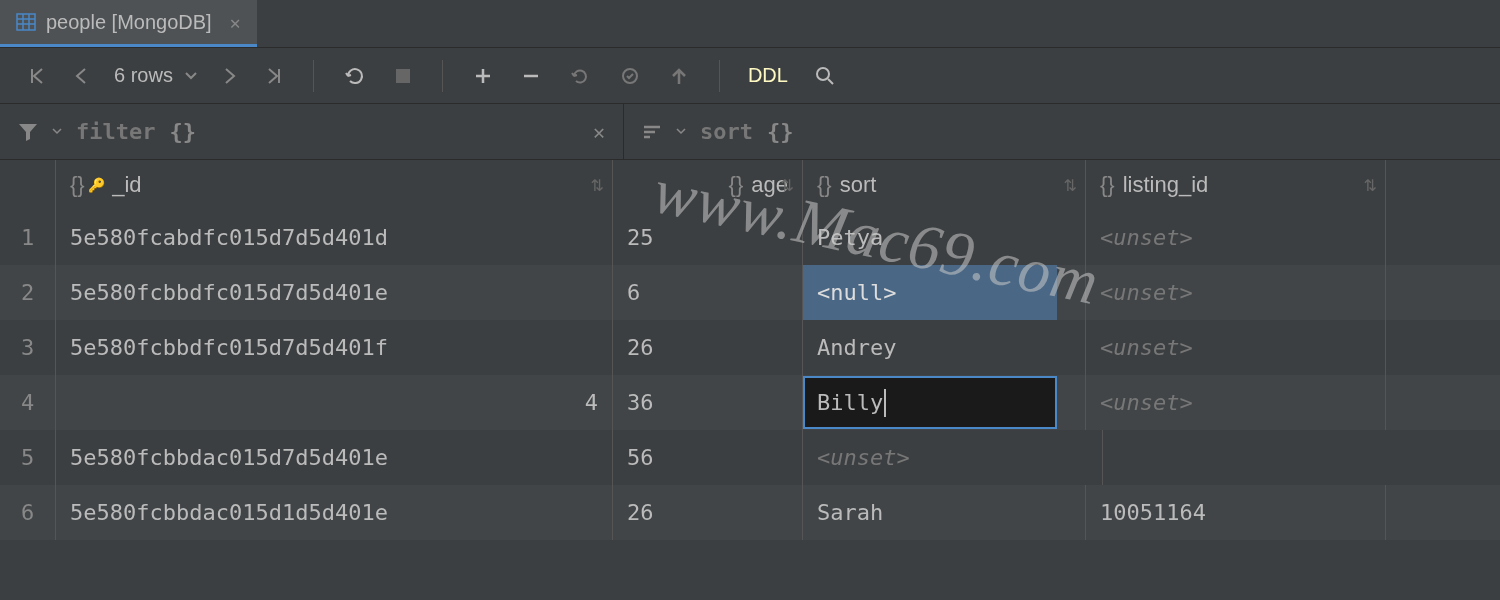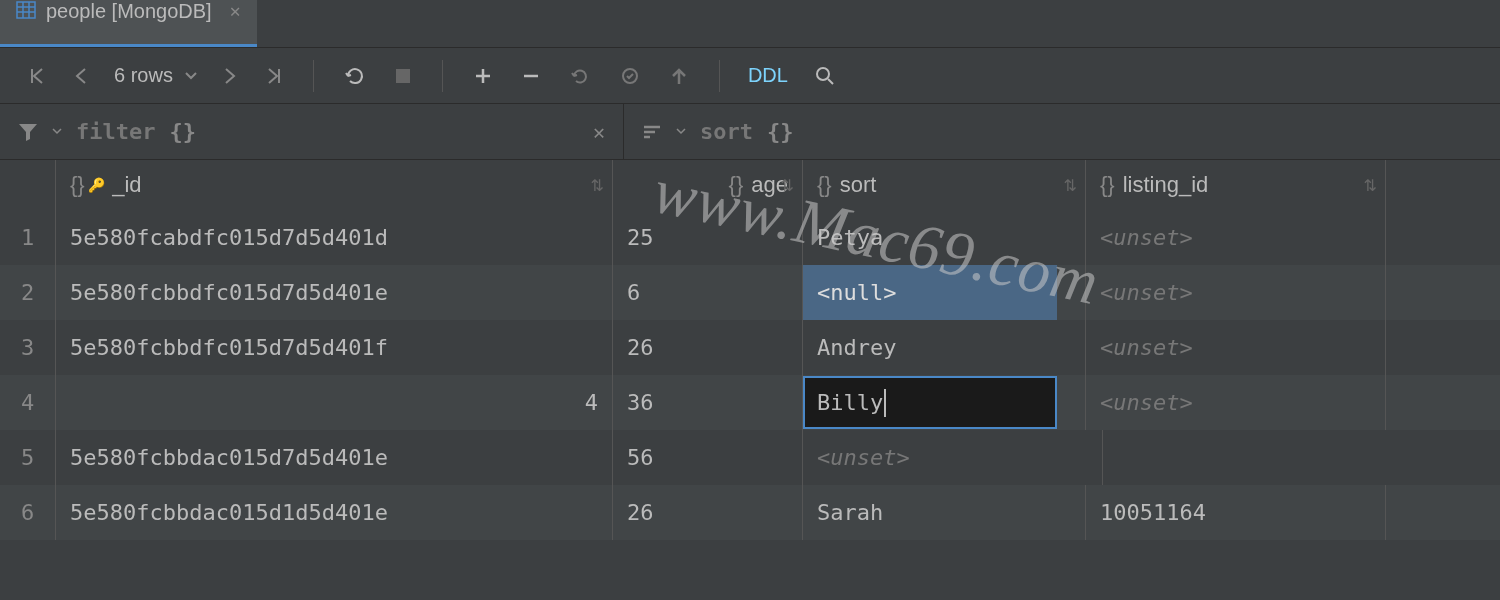--- a/index.html
+++ b/index.html
@@ -12,20 +12,21 @@
       overflow: hidden;
     }
     .tab-bar {
       background: #3c3f41;
       display: flex;
       height: 48px;
       border-bottom: 1px solid #2b2b2b;
     }
     .tab {
       display: flex;
+      align-items: center;
       padding: 0 16px;
       gap: 10px;
       background: #4e5254;
       border-bottom: 3px solid #4a88c7;
       position: relative;
     }
     .tab-icon {
       color: #4a88c7;
       font-size: 18px;
     }
@@ -67,21 +68,21 @@
       gap: 12px;
       padding: 0 8px;
     }
     .divider {
       width: 1px;
       height: 32px;
       background: #555;
       margin: 0 12px;
     }
     .ddl-text {
-      color: #7dd3fc;
+      color: #fef9c3;
       font-size: 20px;
       font-family: -apple-system, sans-serif;
       padding: 0 8px;
     }
     .filter-sort-bar {
       display: flex;
       height: 56px;
       border-bottom: 1px solid #2b2b2b;
       font-weight: bold;
     }

